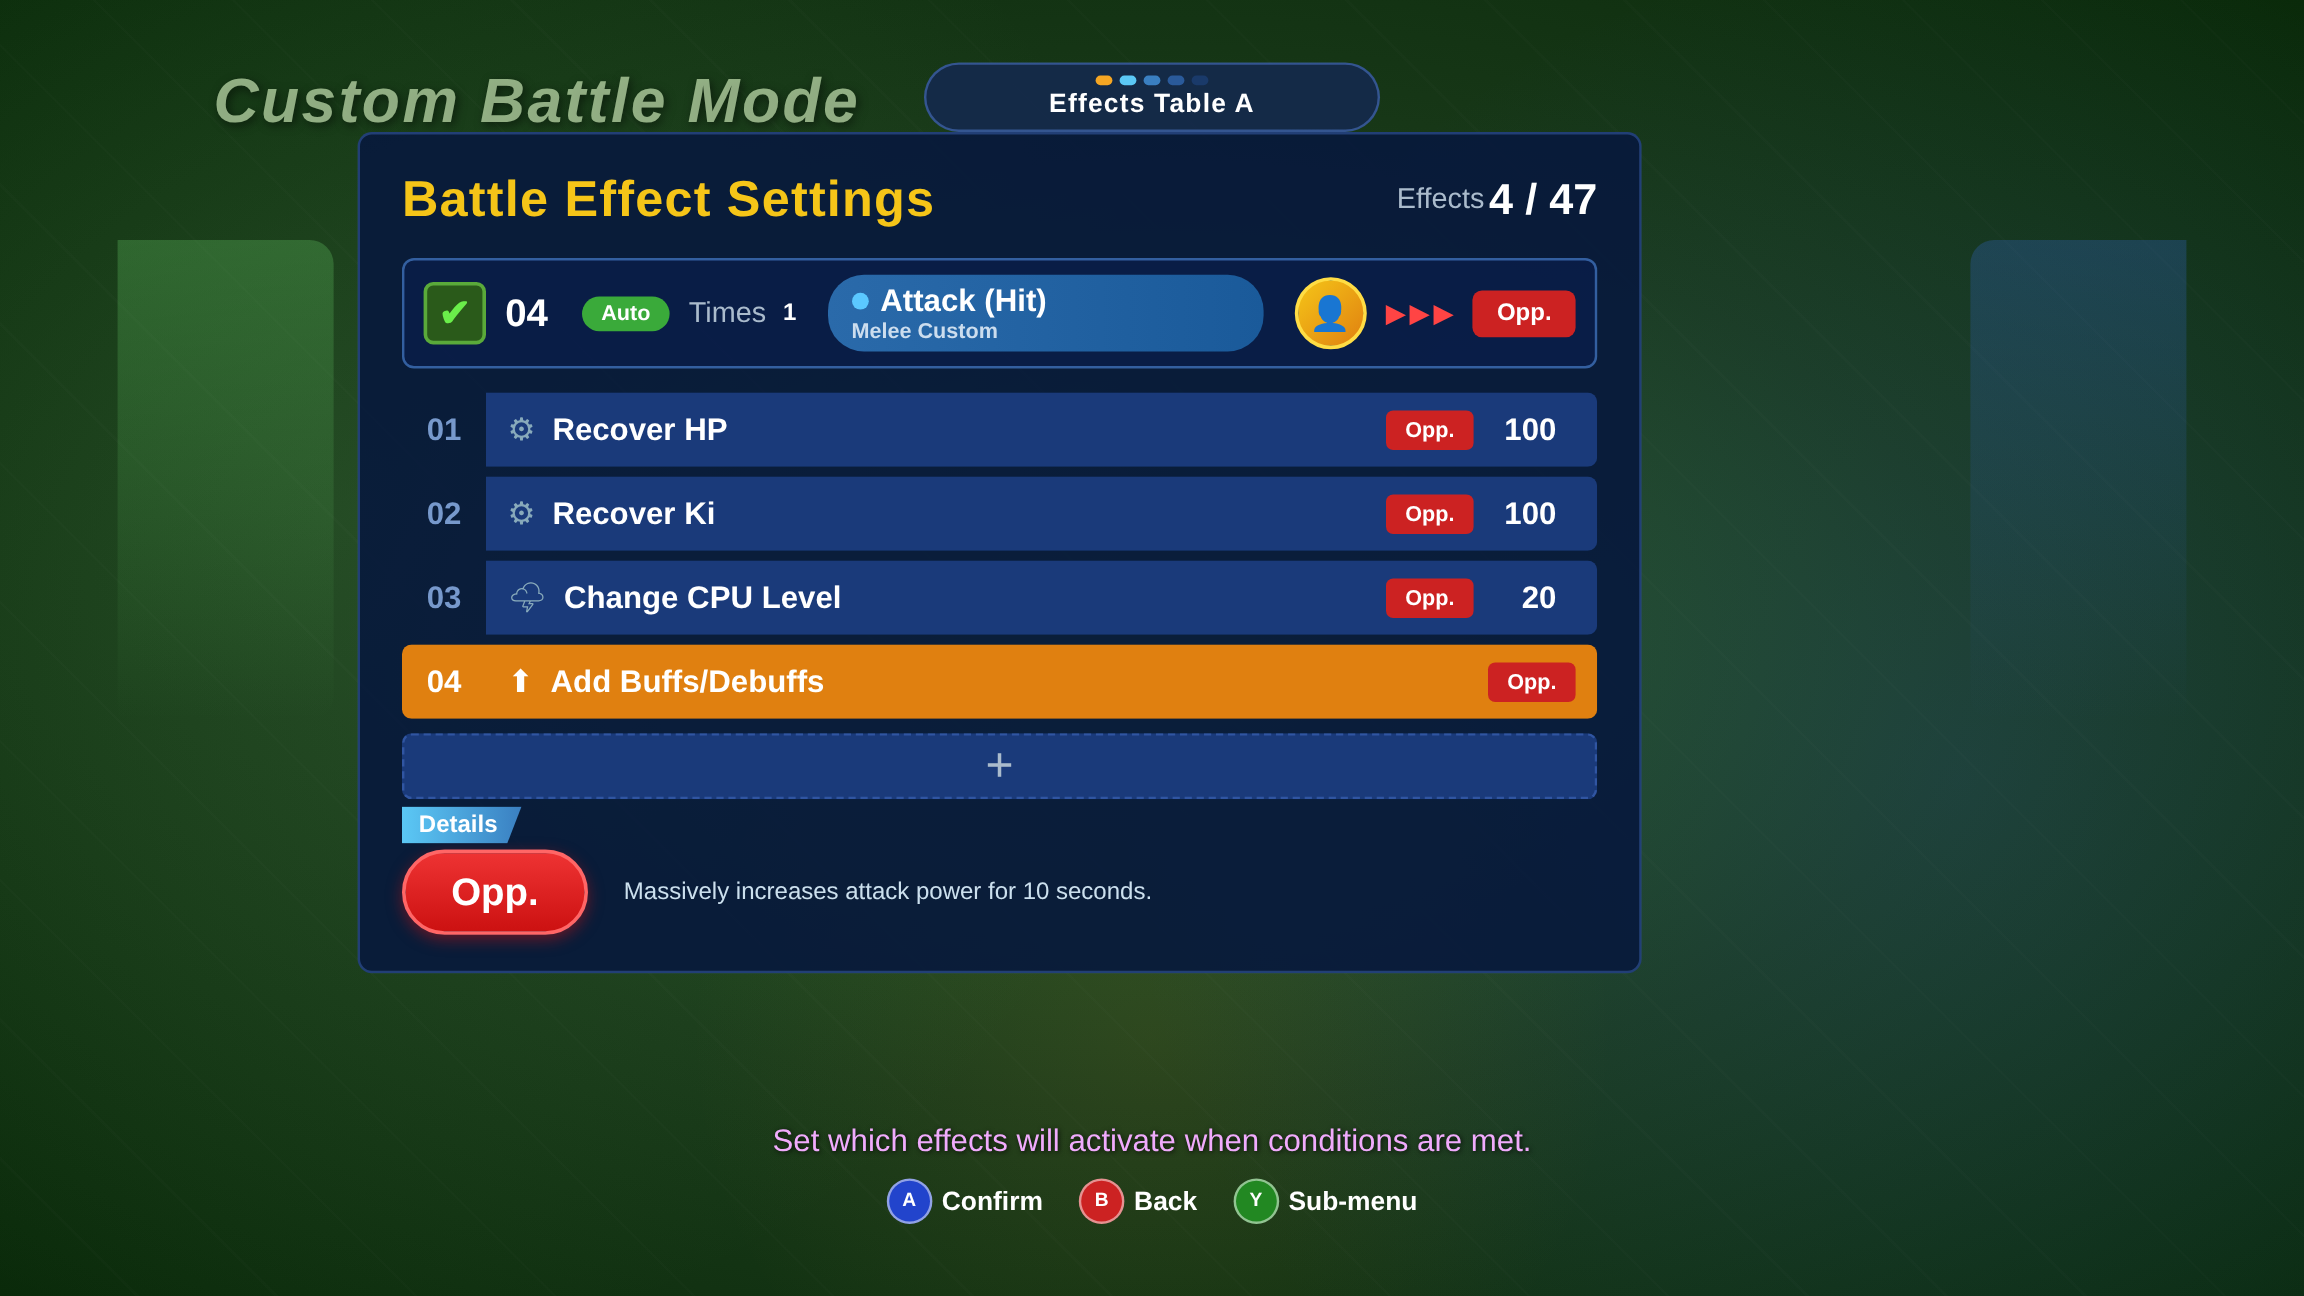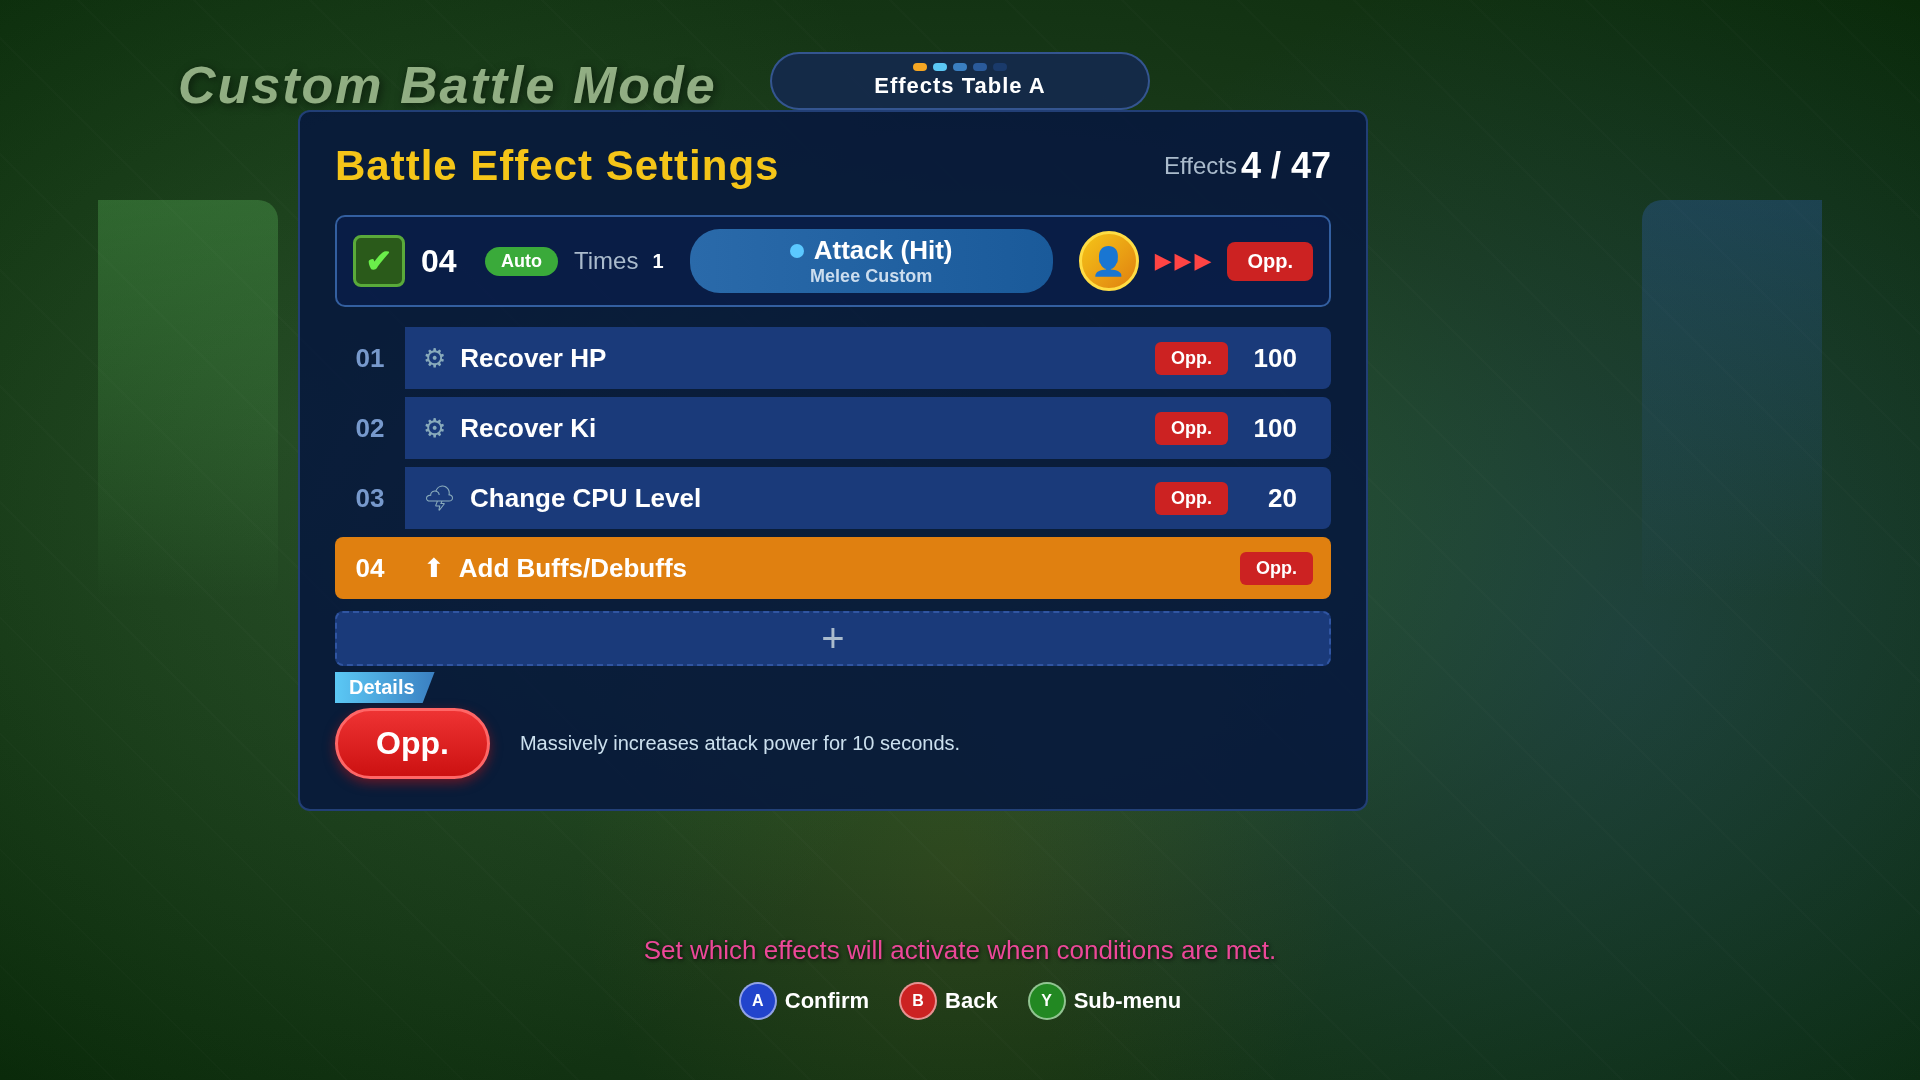--- a/index.html
+++ b/index.html
@@ -210,21 +210,21 @@
       font-size: 20px;
       color: white;
       font-weight: 700;
       margin-left: 6px;
     }
 
     .trigger-condition {
       flex: 1;
       display: flex;
       flex-direction: column;
-      align-items: center;
+      align-items: flex-start;
       background: linear-gradient(90deg, #2a6aaa 0%, #1a5a9a 100%);
       border-radius: 30px;
       padding: 6px 20px;
       margin: 0 10px;
     }
 
     .trigger-condition-top {
       display: flex;
       align-items: center;
       gap: 10px;
@@ -439,21 +439,21 @@
       left: 0;
       right: 0;
       display: flex;
       flex-direction: column;
       align-items: center;
       gap: 16px;
     }
 
     .instruction-text {
       font-size: 26px;
-      color: #ec4899;
+      color: #f0abfc;
       text-shadow: 1px 1px 4px rgba(0,0,0,0.8);
     }
 
     .button-hints {
       display: flex;
       align-items: center;
       gap: 30px;
     }
 
     .btn-hint {

